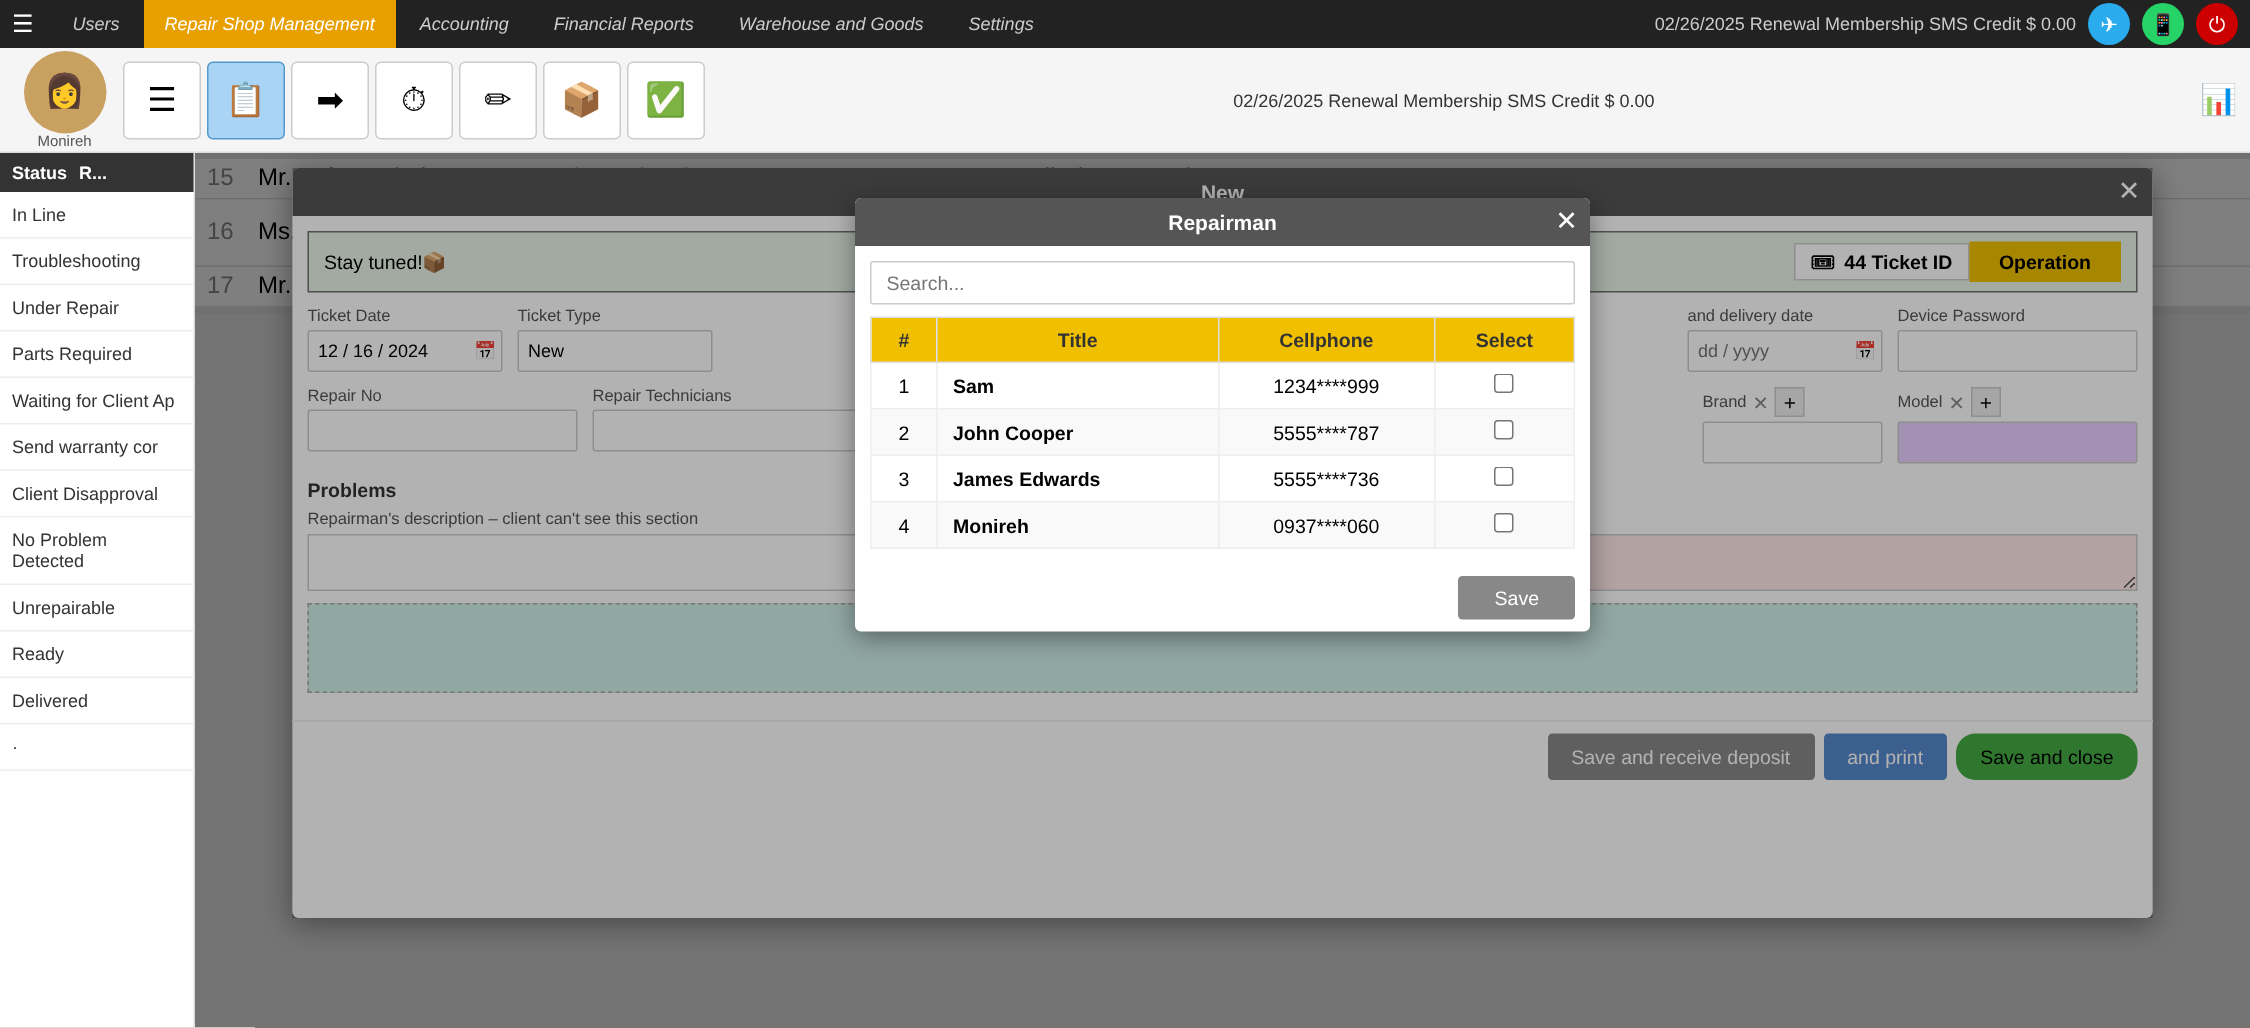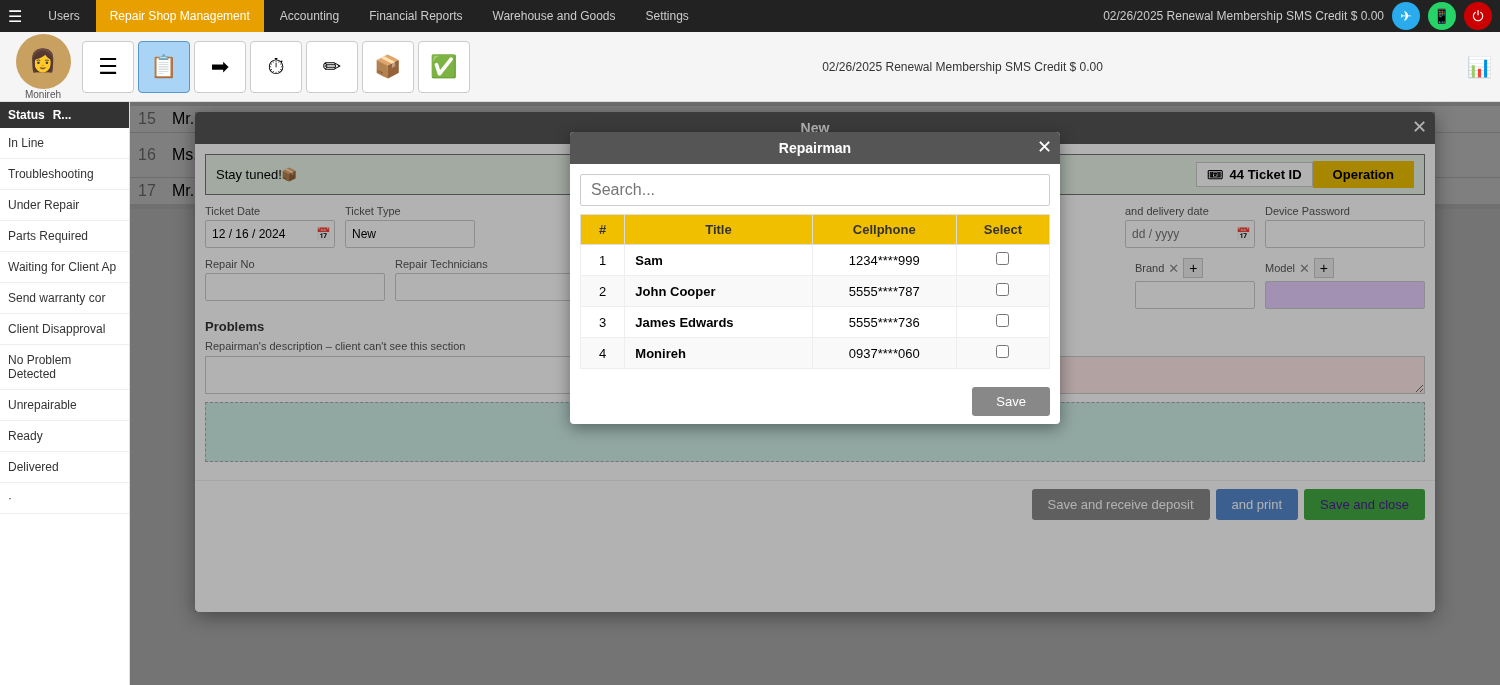--- a/index.html
+++ b/index.html
@@ -219,21 +219,21 @@
     }
     .btn {
       padding: 8px 16px;
       font-size: 13px;
       border: none;
       border-radius: 3px;
       cursor: pointer;
     }
     .btn-gray { background: #888; color: white; }
     .btn-blue { background: #5588cc; color: white; padding-left: 16px; }
-    .btn-green { background: #44aa44; color: #4c1d95; }
+    .btn-green { background: #44aa44; color: #000000; border-radius: 13px; }
 
     
     .inner-dialog-overlay {
       position: absolute;
       top: 0; left: 0; right: 0; bottom: 0;
       background: rgba(0,0,0,0.3);
       display: flex;
       align-items: flex-start;
       justify-content: center;
       padding-top: 20px;
@@ -263,21 +263,21 @@
       border: none;
       color: white;
       font-size: 18px;
       cursor: pointer;
     }
     .inner-dialog-body { padding: 10px; }
     .search-input {
       width: 100%;
       border: 1px solid #ccc;
       padding: 6px 10px;
-      font-size: 16px;
+      font-size: 13px;
       margin-bottom: 8px;
       border-radius: 2px;
     }
     .repairman-table { width: 100%; border-collapse: collapse; }
     .repairman-table thead tr { background: #f0c000; }
     .repairman-table thead th {
       padding: 7px 10px;
       font-size: 13px;
       font-weight: bold;
       color: #333;
@@ -308,21 +308,21 @@
     .plus-btn { background: #eee; border: 1px solid #ccc; width: 20px; height: 20px; font-size: 14px; cursor: pointer; display: flex; align-items: center; justify-content: center; }
     .x-btn { background: none; border: none; cursor: pointer; color: #888; font-size: 13px; }
 
     .excel-icon { font-size: 20px; color: #217346; margin-left: auto; }
   </style>
 </head>
 <body>
 
 <div class="top-nav">
   <span class="hamburger">☰</span>
-  <div id="nav-items" style="display:flex; gap:2px;">
+  <div id="nav-items" style="display:flex; gap:2px;font-style:italic;">
       <div class="nav-item">Users</div>
       <div class="nav-item active">Repair Shop Management</div>
       <div class="nav-item">Accounting</div>
       <div class="nav-item">Financial Reports</div>
       <div class="nav-item">Warehouse and Goods</div>
       <div class="nav-item">Settings</div>
     </div>
   <div class="nav-right">
     <span>02/26/2025 Renewal Membership  SMS Credit $ 0.00</span>
     <span class="icon-circle icon-tg">✈</span>

